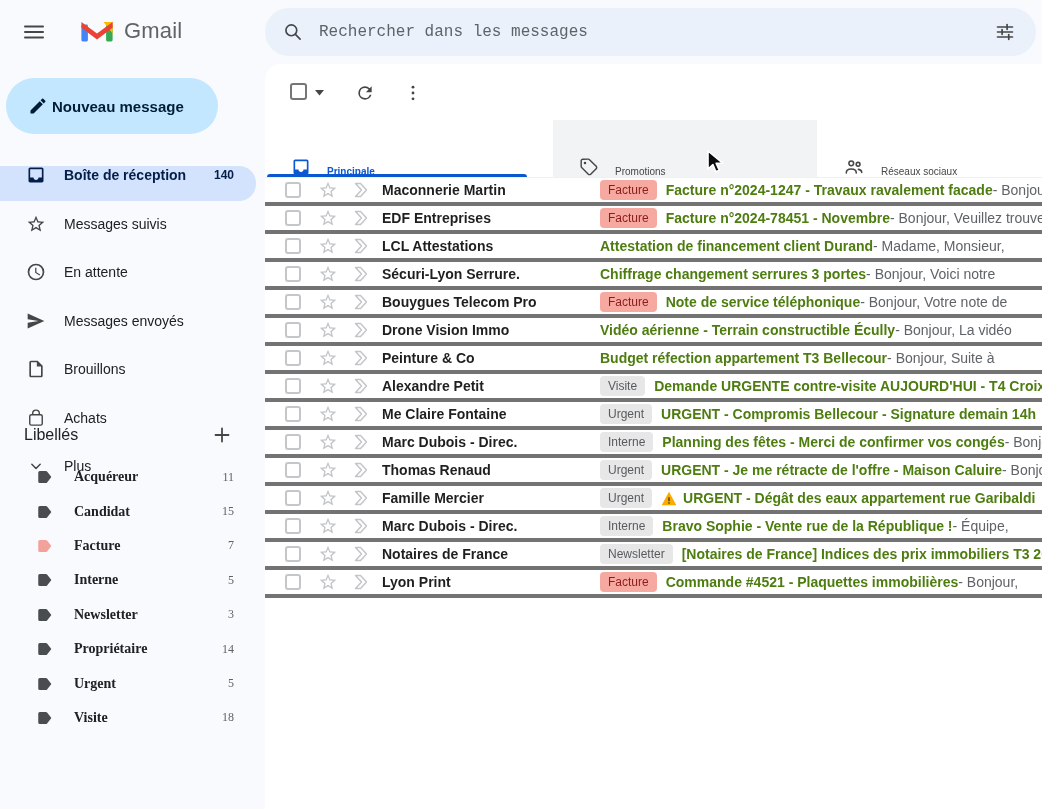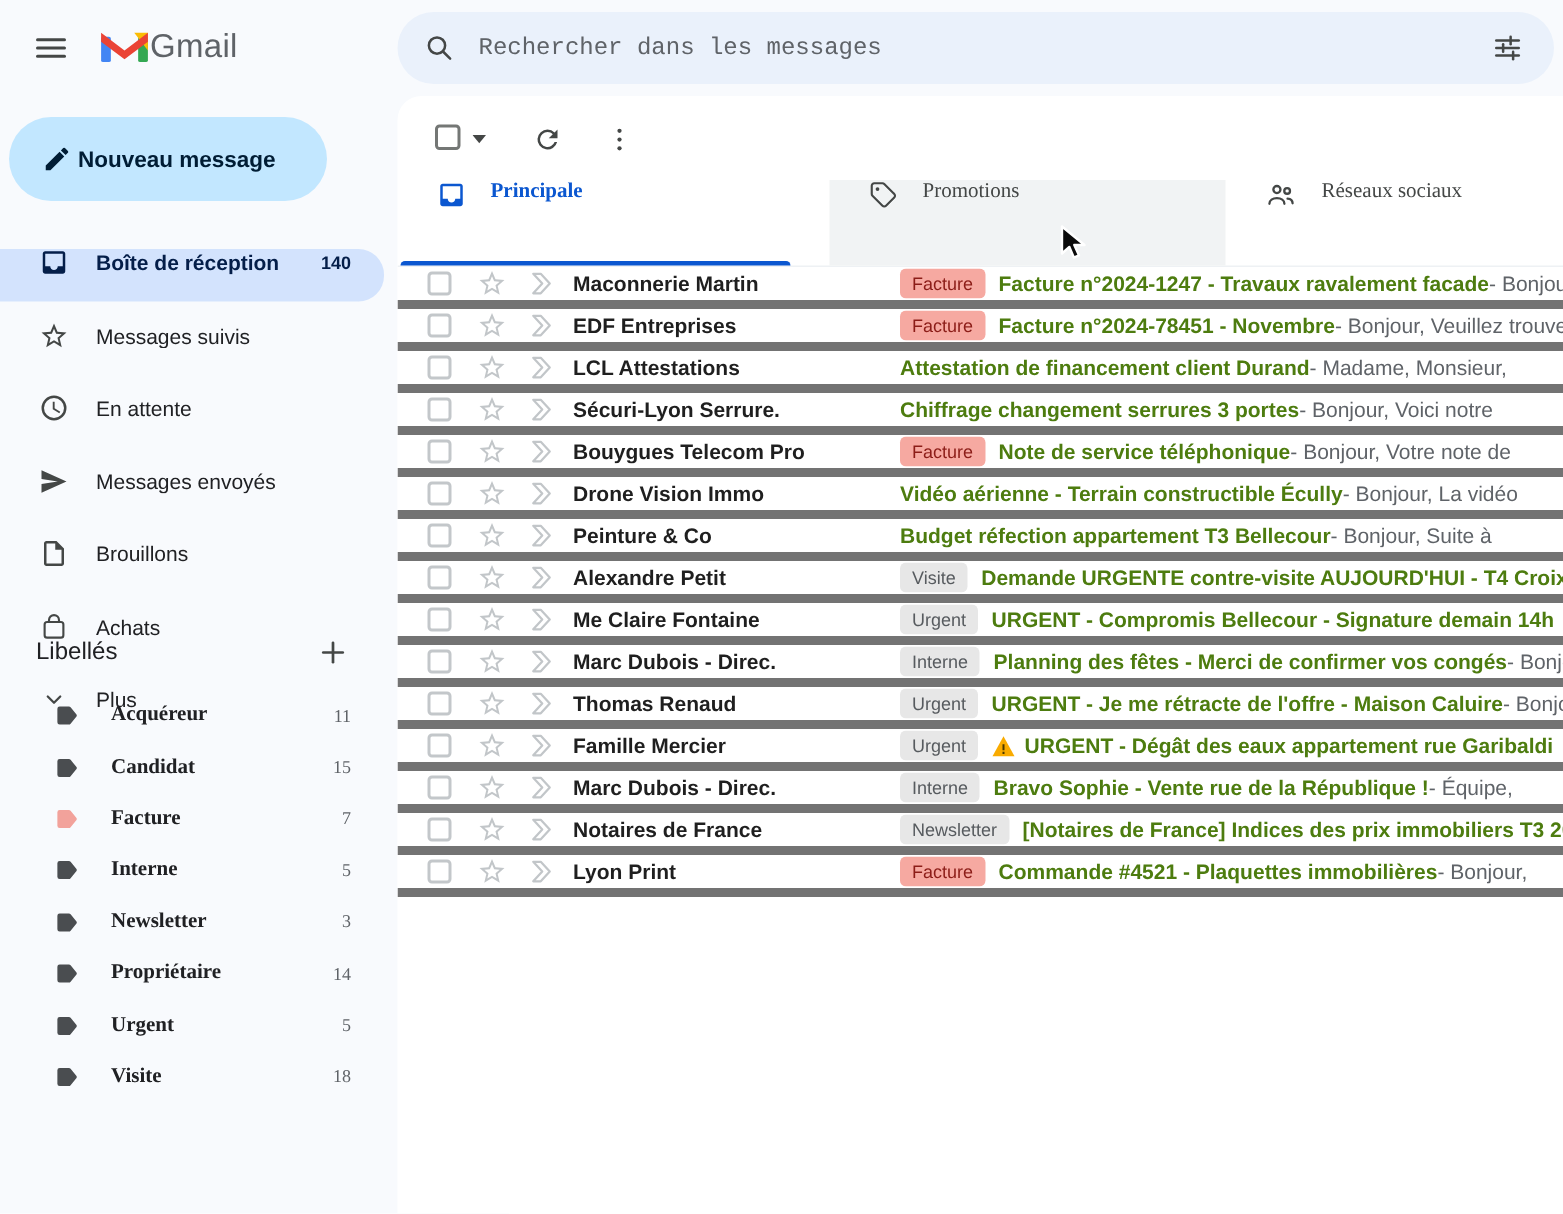--- a/index.html
+++ b/index.html
@@ -6,21 +6,21 @@
   html,body { margin:0; padding:0; }
   body {
     width:1042px; height:809px; overflow:hidden; position:relative;
     background:#f8fafd; font-family:"Liberation Sans", sans-serif; color:#1f1f1f;
   }
   svg { display:block; }
 
   
   .hamburger { position:absolute; left:14px; top:12px; width:40px; height:40px;
     display:flex; align-items:center; justify-content:center; border-radius:50%; cursor:pointer; }
-  .logo { position:absolute; left:66px; top:18px; display:flex; align-items:flex-start; }
+  .logo { position:absolute; left:80px; top:18px; display:flex; align-items:flex-start; gap:10px; }
   .logo-text { font-size:22px; color:#5f6368; letter-spacing:.2px; }
 
   .searchbar { position:absolute; left:265px; top:8px; width:771px; height:48px;
     background:#eaf1fb; border-radius:24px; display:flex; align-items:center; padding:0 14px 0 18px; }
   .searchbar input { flex:1; margin-left:14px; border:none; background:transparent; outline:none;
     font-size:16px; color:#1f1f1f; font-family:Liberation Mono, monospace; }
   .searchbar input::placeholder { color:#5f6368; opacity:1; }
   .icon-btn { width:34px; height:34px; display:flex; align-items:center; justify-content:center;
     border-radius:50%; cursor:pointer; }
 
@@ -55,31 +55,31 @@
     background:#ffffff; border-radius:16px 0 0 0; overflow:hidden; }
 
   .toolbar { position:relative; height:56px; }
   .sel-box { position:absolute; left:25px; top:19px; width:17px; height:17px;
     border:2px solid #747775; border-radius:3px; cursor:pointer; }
   .sel-caret { position:absolute; left:50px; top:26px; cursor:pointer; }
   .tb-refresh { position:absolute; left:88px; top:17px; }
   .tb-more { position:absolute; left:136px; top:17px; }
 
   .tabs { position:relative; height:58px; border-bottom:1px solid #eef1f4; }
-  .tab { position:absolute; top:0; height:100%; display:flex; align-items:flex-start;
-    gap:16px; padding-left:26px; font-size:14px; color:#444746; cursor:pointer;font-family:Liberation Serif, serif; }
+  .tab { position:absolute; top:0; height:100%; display:flex; align-items:flex-end;
+    gap:16px; padding-left:26px; font-size:10px; color:#444746; cursor:pointer; }
   .tab-principale { left:0; width:268px; color:#0b57d0; font-weight:bold; }
   .tab-promotions { left:288px; width:264px; background:#f1f3f4; }
   .tab-reseaux { left:552px; width:223px; }
   .tab-underline { position:absolute; left:2px; bottom:0; width:260px; height:3px;
     background:#0b57d0; border-radius:3px 3px 0 0; }
 
   .email-list { position:relative; }
   .email-row { height:28px; display:flex; align-items:center;
-    border-bottom:6px solid #737373; padding-left:20px; background:#fff; cursor:pointer; }
+    border-bottom:4px solid #737373; padding-left:20px; background:#fff; cursor:pointer; }
   .cb { width:16px; height:16px; border:2px solid #c3c7ca; border-radius:3px;
     margin-right:17px; flex:none; cursor:pointer; }
   .star { width:20px; height:20px; color:#c2c6c9; margin-right:14px; flex:none; cursor:pointer; }
   .imp { width:20px; height:20px; color:#c2c6c9; margin-right:10px; flex:none; cursor:pointer; }
   .sender { width:200px; flex:none; font-size:14px; font-weight:bold; color:#1f1f1f;
     white-space:nowrap; overflow:hidden; }
   .content { flex:1; display:flex; align-items:center; white-space:nowrap;
     overflow:hidden; font-size:14px; padding-left:18px; }
   .badge { flex:none; font-size:12px; padding:3px 8px; border-radius:4px; margin-right:9px; }
   .badge--red  { background:#f6a9a1; color:#8c1d18; }

